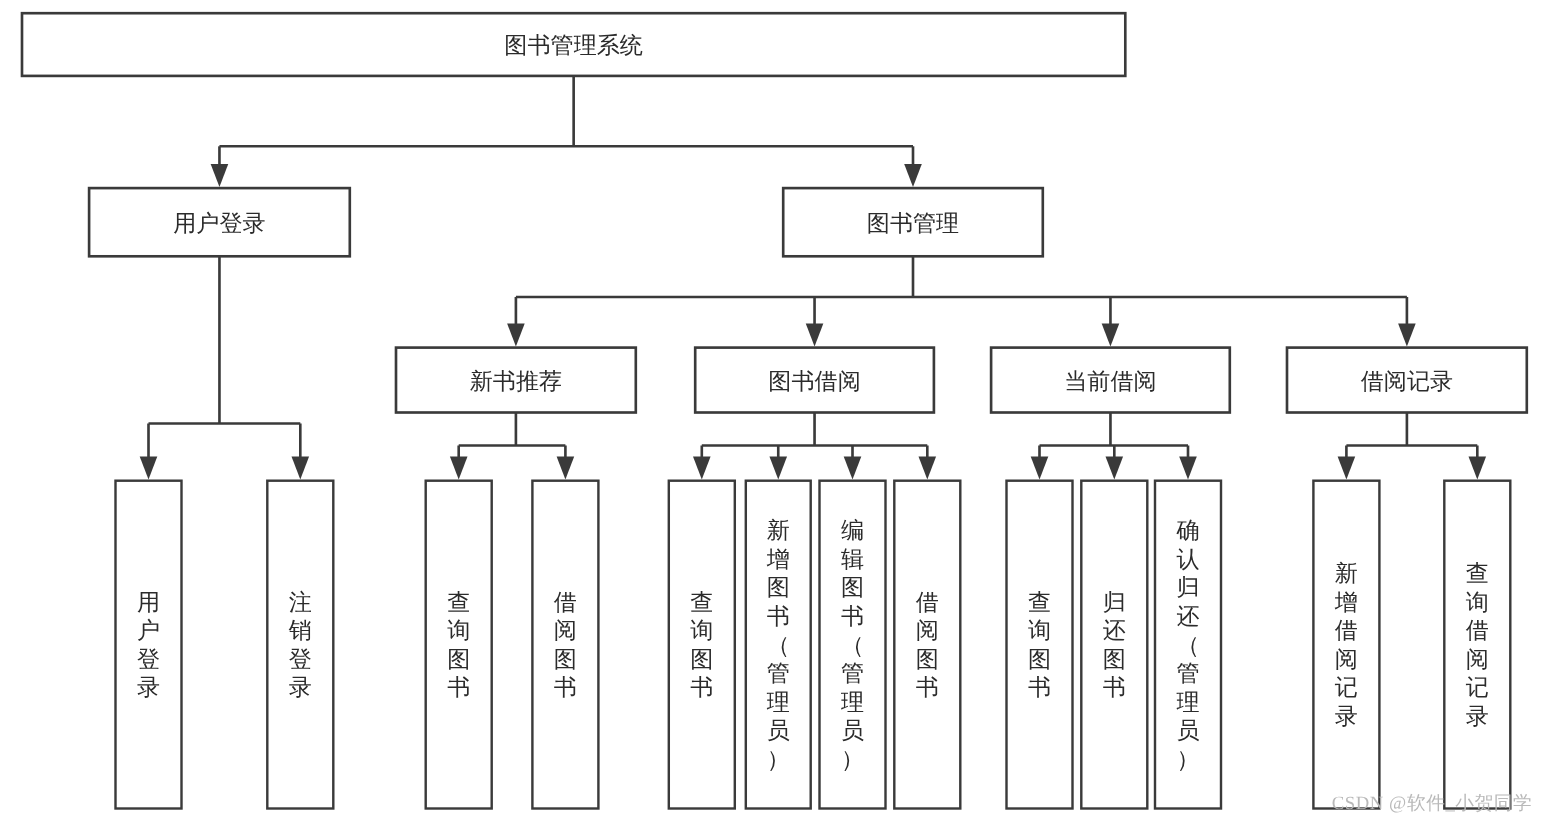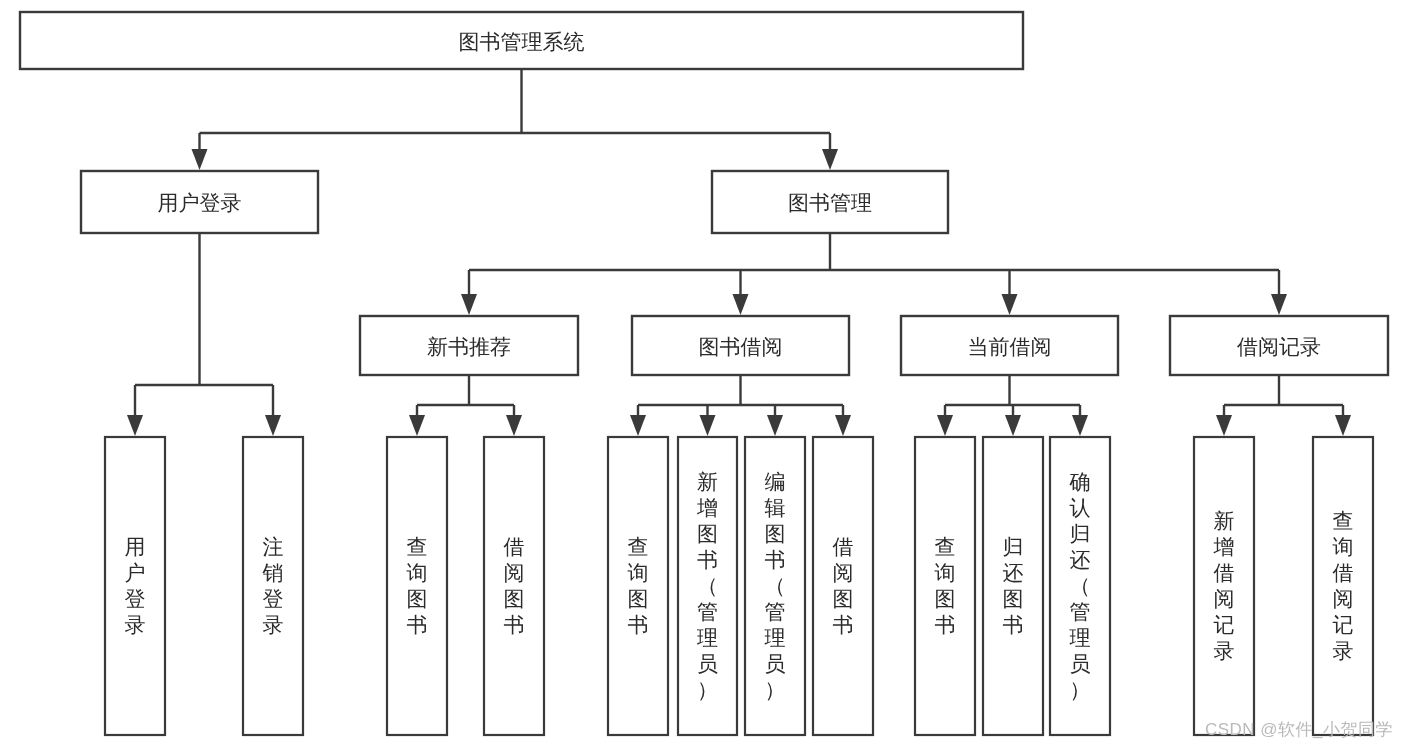--- a/index.html
+++ b/index.html
@@ -56,21 +56,21 @@
   .node-label-v {
     font-family: "DejaVu Sans", "Liberation Sans", sans-serif;
     font-size: 21px;
     fill: #2b2b2b;
     text-anchor: middle;
   }
   .watermark {
     position: absolute;
     right: 12px;
     bottom: 6px;
-    font-family: Liberation Sans, sans-serif;
+    font-family: Liberation Serif, serif;
     font-size: 17px;
     color: #b9b9b9;
     letter-spacing: 0.5px;
     white-space: nowrap;
     pointer-events: none;
     user-select: none;
   }
 </style>
 </head>
 <body>

